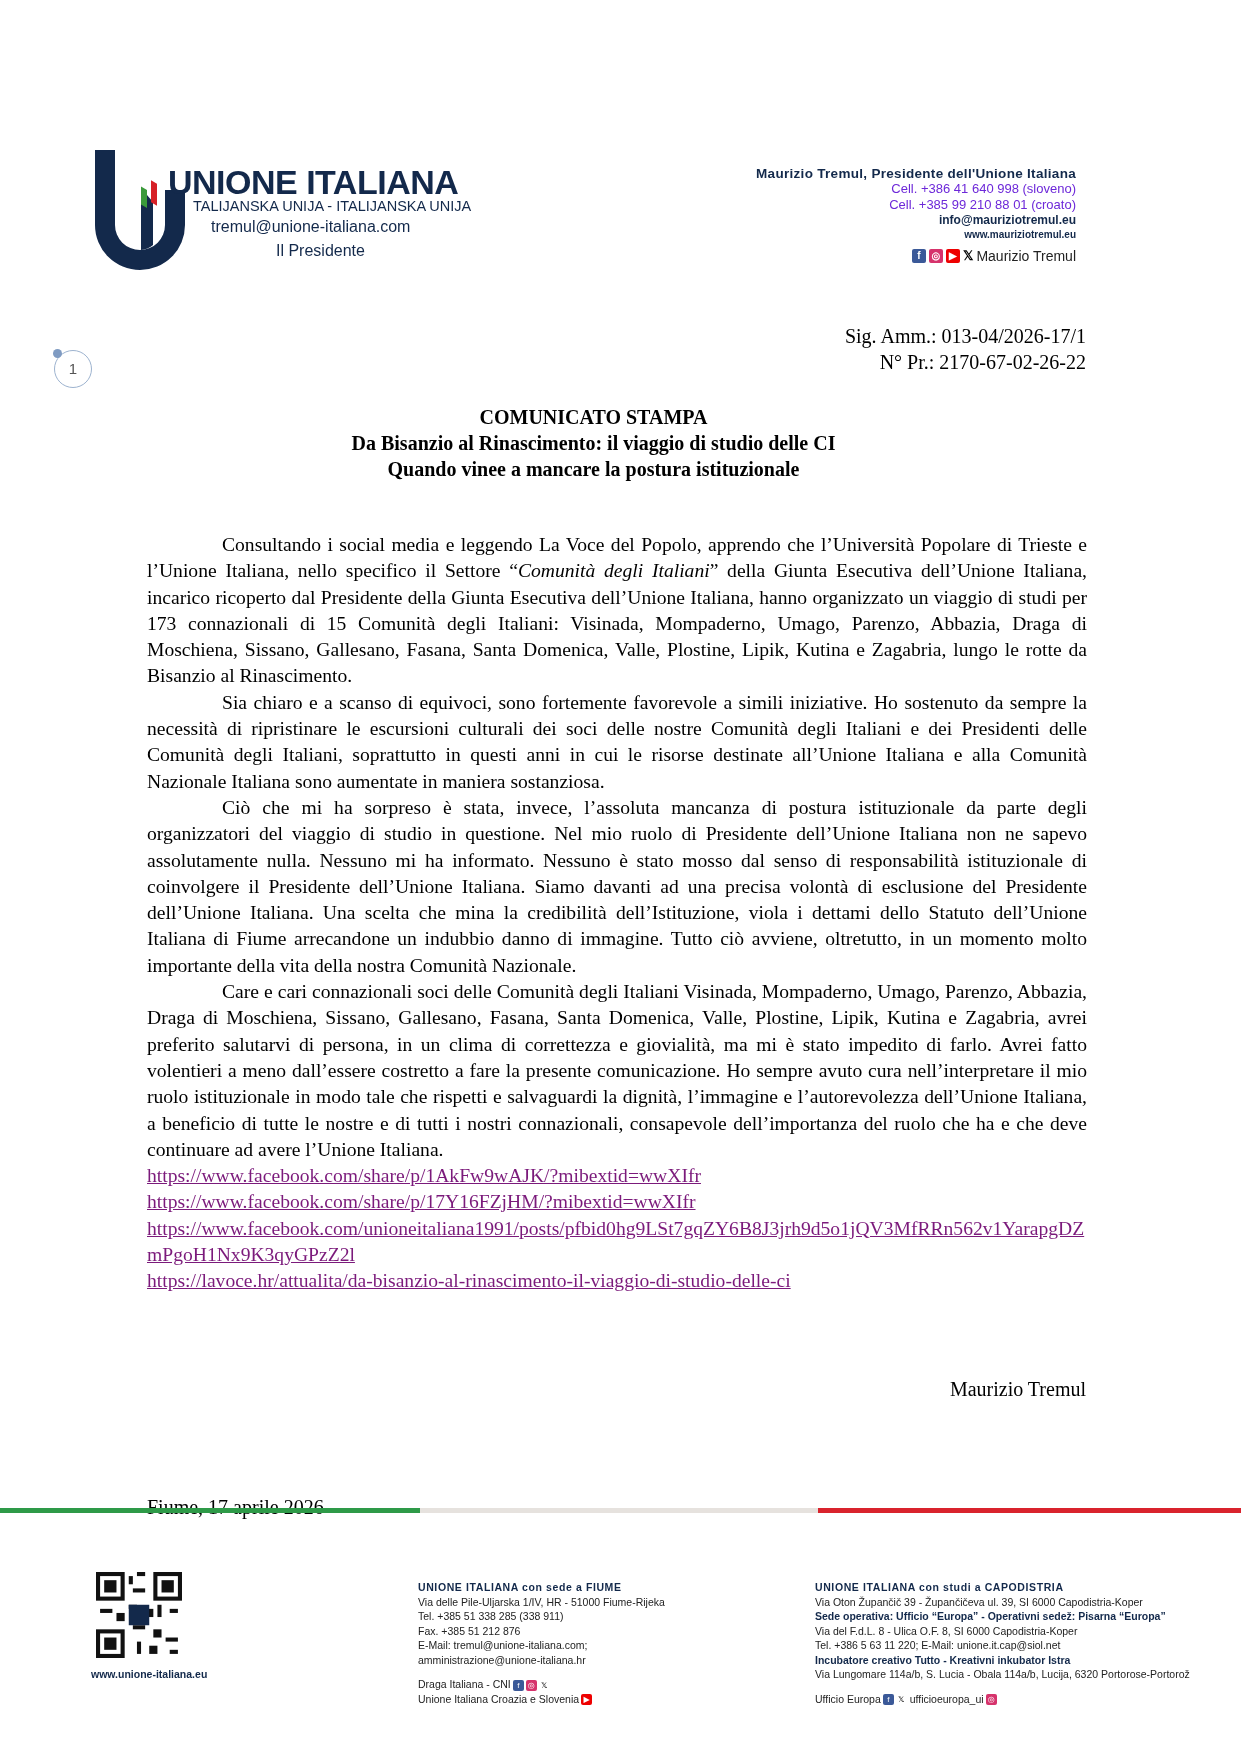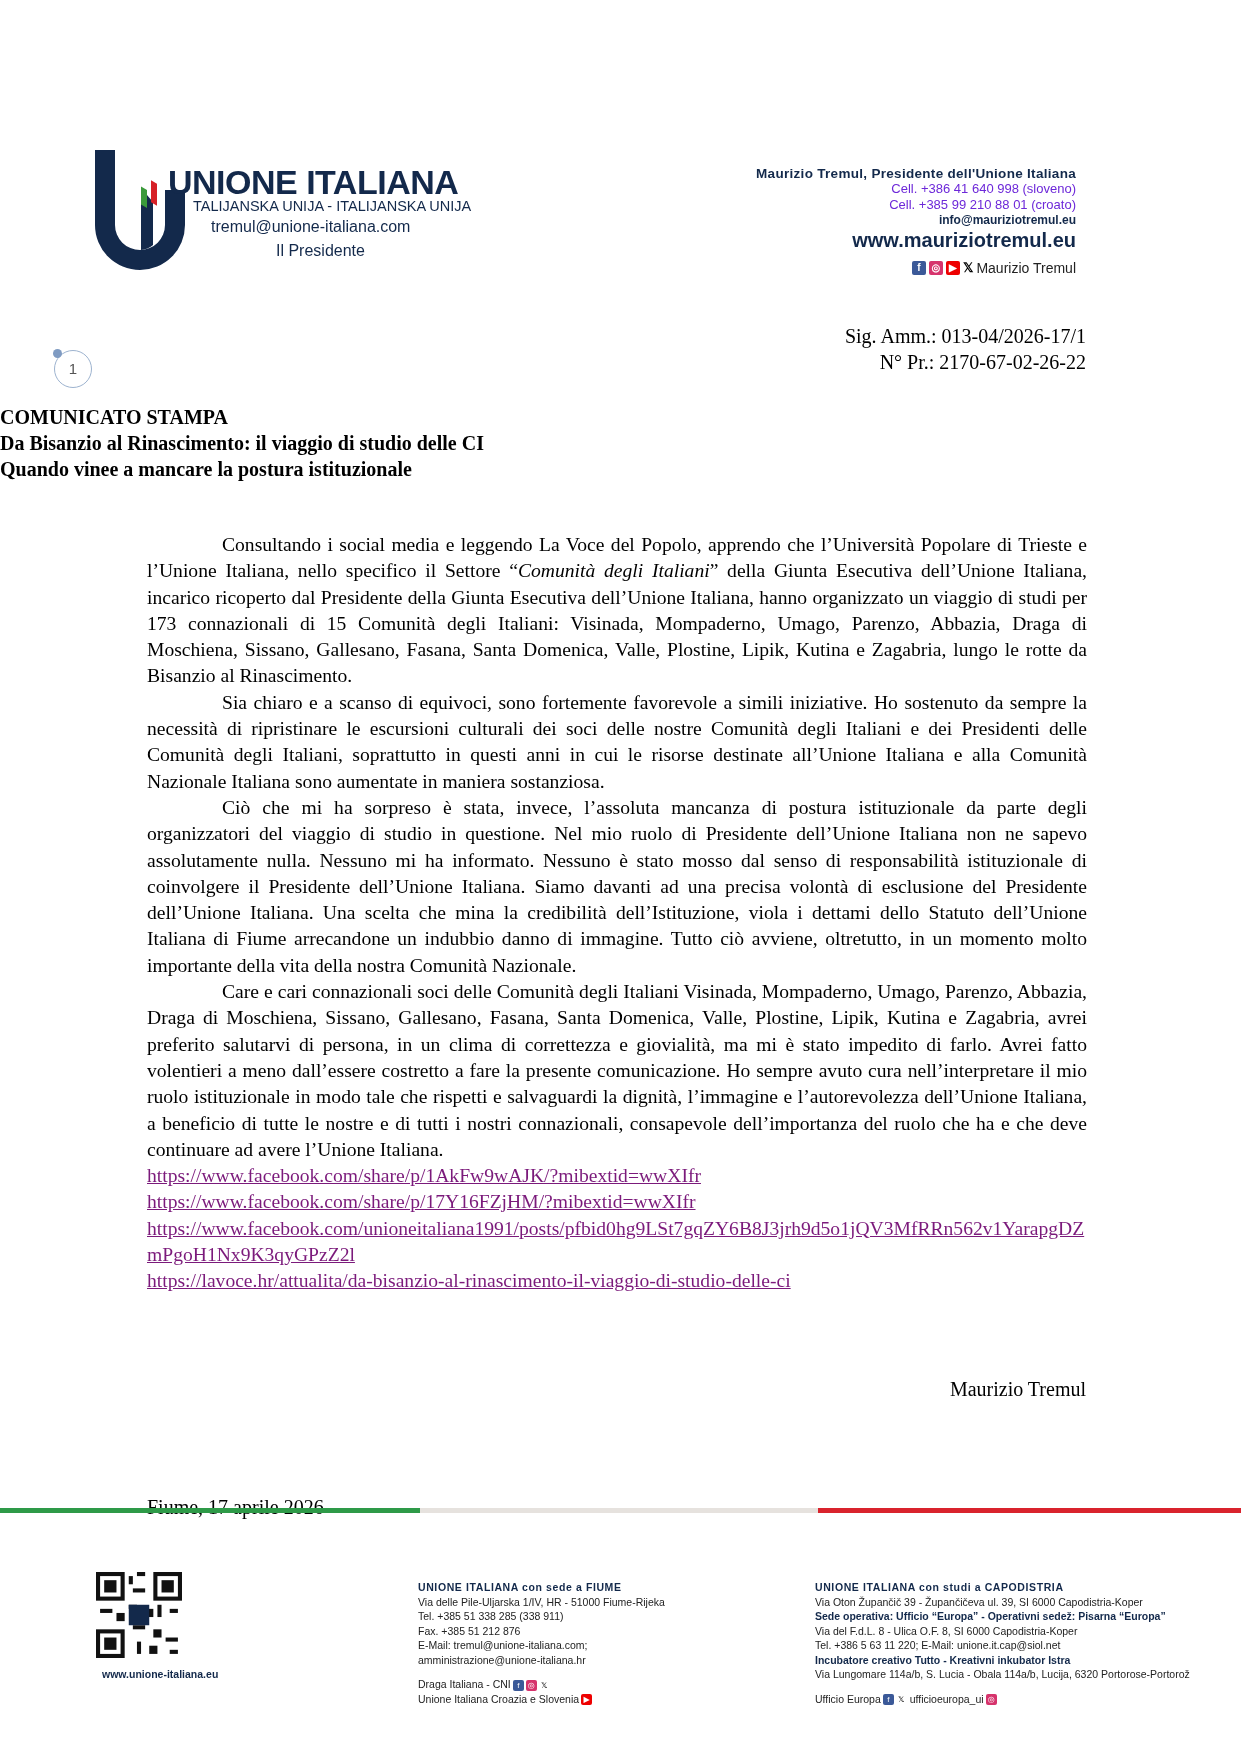--- a/index.html
+++ b/index.html
@@ -9,48 +9,48 @@
   .logo-mark { left:95px; top:150px; width:90px; height:125px; }
   .logo-title { left:168px; top:163px; font-family:"Liberation Sans", sans-serif; font-size:34px; font-weight:bold; color:#13294b; letter-spacing:-0.5px; white-space:nowrap; }
   .logo-sub { left:193px; top:198px; font-family:"Liberation Sans", sans-serif; font-size:14.5px; color:#13294b; white-space:nowrap; }
   .logo-email { left:211px; top:218px; font-family:"Liberation Sans", sans-serif; font-size:16px; color:#13294b; white-space:nowrap; }
   .logo-role { left:276px; top:242px; font-family:"Liberation Sans", sans-serif; font-size:16px; color:#13294b; white-space:nowrap; }
   
   .hdr-right { right:165px; top:166px; text-align:right; font-family:"Liberation Sans", sans-serif; color:#13294b; }
   .hdr-name { font-size:13.5px; font-weight:bold; letter-spacing:0.3px; }
   .hdr-cell { font-size:13px; color:#6d28d9; line-height:16px; }
   .hdr-mail { font-size:12px; font-weight:bold; }
-  .hdr-web { font-size:20px; font-weight:bold; margin-top:2px; }
+  .hdr-web { font-size:10px; font-weight:bold; margin-top:2px; }
   .hdr-social { font-size:14px; color:#222; margin-top:8px; display:flex; justify-content:flex-end; align-items:center; gap:3px; }
   .sq { display:inline-block; width:14px; height:14px; border-radius:2px; color:#fff; font-size:10px; line-height:14px; text-align:center; font-weight:bold; font-family:"Liberation Sans", sans-serif; }
   .fb { background:#3b5998; }
   .ig { background:#d6336c; }
   .yt { background:#e00; }
   .xx { color:#000; font-size:13px; width:auto; }
   
   .page-badge { left:54px; top:350px; width:36px; height:36px; border:1.5px solid #9db3cf; border-radius:50%; font-family:"Liberation Sans", sans-serif; font-size:15px; color:#555; text-align:center; line-height:36px; }
   .page-badge .dot { position:absolute; left:-2px; top:-2px; width:9px; height:9px; background:#7f9bc2; border-radius:50%; }
   
   .refs { right:155px; top:323px; text-align:right; font-size:20px; line-height:26px; }
   
-  .titles { left:0; width:1187px; top:404px; font-weight:bold; font-size:20px; line-height:26px; }
+  .titles { left:0; width:1187px; top:404px; text-align:center; font-weight:bold; font-size:20px; line-height:26px; }
   
   .body { left:147px; width:940px; top:532px; font-size:19.6px; line-height:26.3px; text-align:justify; }
   .body p { margin:0; text-indent:75px; }
   .body a { color:#7b1a7b; text-decoration:underline; display:block; text-align:left; text-indent:0; }
   .sign { right:155px; top:1378px; font-size:20px; }
   .date { left:147px; top:1496px; font-size:20px; }
   
   .band { left:0; top:1508px; width:1241px; height:5px; display:flex; }
   .band div { height:100%; }
   
   .footer { top:1548px; font-family:"Liberation Sans", sans-serif; font-size:10.5px; line-height:14.5px; color:#222; }
   .footer .ttl { font-weight:bold; letter-spacing:0.6px; color:#13294b;margin-top:32px; }
   .qr { left:96px; top:1572px; width:86px; height:86px; }
-  .qr-url { left:102px; top:1668px; font-family:"Liberation Sans", sans-serif; font-size:10.5px; font-weight:bold; color:#13294b; }
+  .qr-url { left:91px; top:1668px; font-family:"Liberation Sans", sans-serif; font-size:10.5px; font-weight:bold; color:#13294b; }
   .mini { display:inline-block; width:11px; height:11px; border-radius:2px; color:#fff; font-size:8px; line-height:11px; text-align:center; vertical-align:middle; margin-left:2px; }
 </style>
 </head>
 <body>
 
 <div class="abs logo-mark">
   <svg width="90" height="125" viewBox="0 0 90 125">
     <path d="M0 0 H20 V75 A25 25 0 0 0 70 75 V40 H90 V75 A45 45 0 0 1 0 75 Z" fill="#13294b"></path>
     <path d="M46 38 L58 52 V95 A20 20 0 0 1 46 100 Z" fill="#13294b"></path>
     <rect x="46" y="10" width="6" height="18" fill="#3a9a3a" transform="skewY(30)"></rect>

